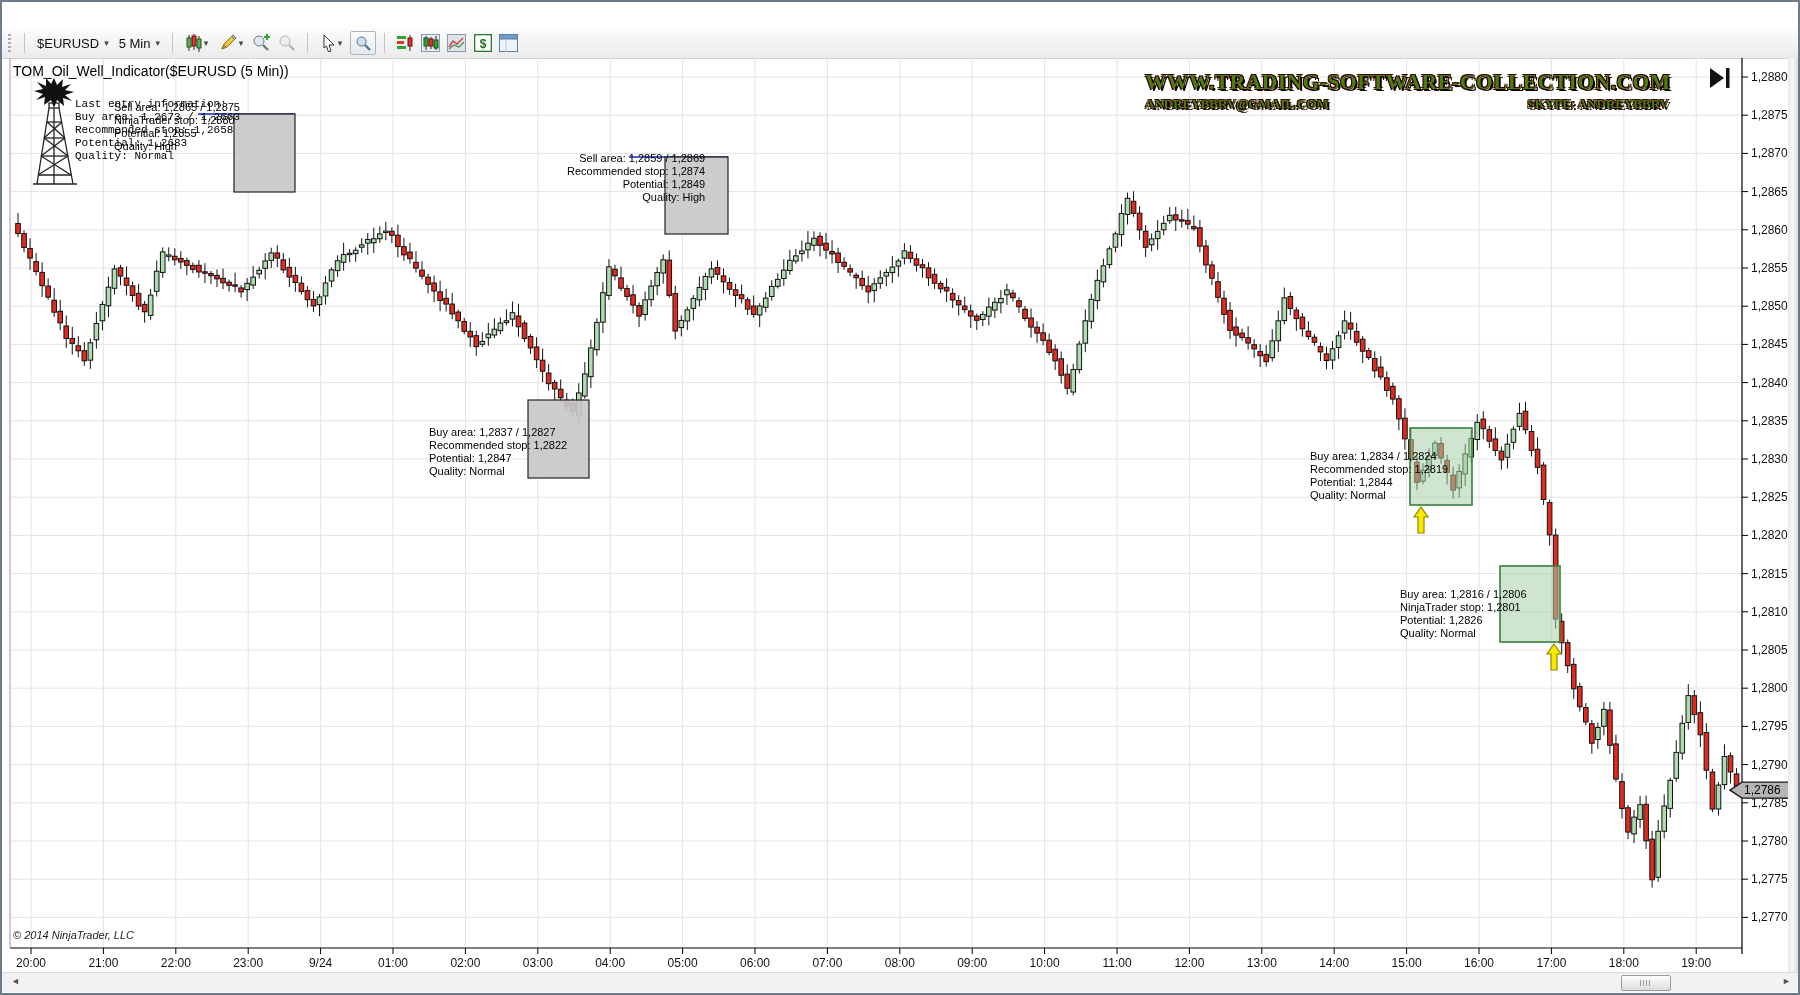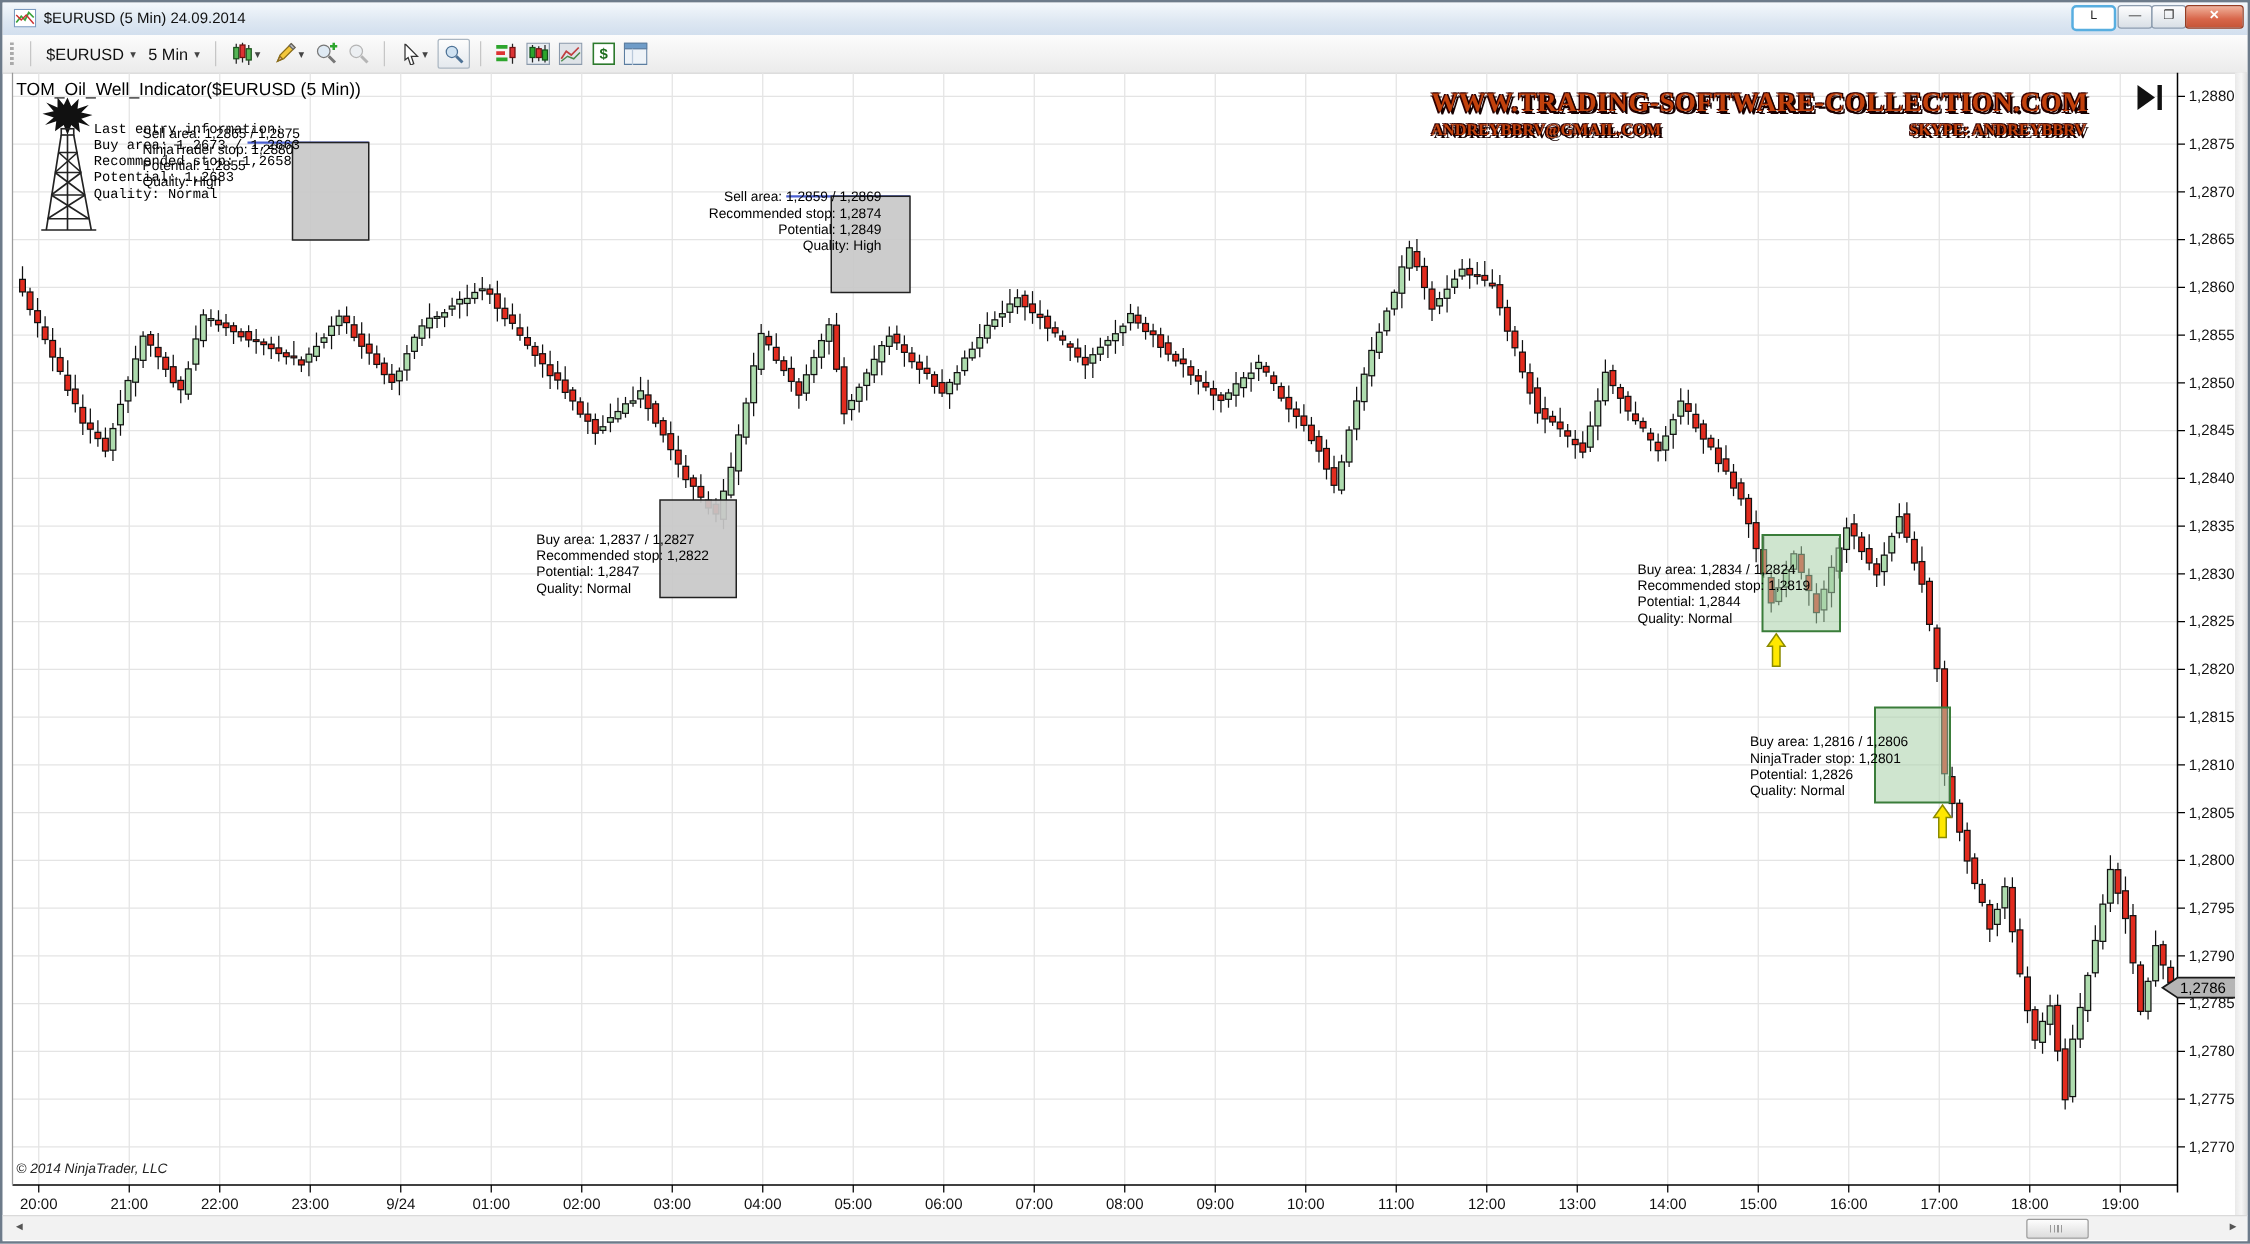--- a/index.html
+++ b/index.html
@@ -26,21 +26,21 @@
   .dd .caret{font-size:9px;color:#444;margin-left:5px;}
   .tbtn{width:24px;height:22px;display:flex;align-items:center;justify-content:center;margin:0 1px;}
   .tbtn.with-caret{width:32px;}
   .tbtn .caret{font-size:9px;color:#444;margin-left:2px;}
   .tbtn.framed{border:1px solid #aab6c2;border-radius:2px;background:linear-gradient(#fdfdfd,#e4e9ee);}
   
   .chartsvg{position:absolute;left:0;top:56px;}
   .indicator-label{position:absolute;left:11px;top:61px;font-size:14px;color:#000;}
   .copyright{position:absolute;left:11px;top:927px;font-size:11px;color:#222;font-style:italic;}
   .ann{position:absolute;font-size:11px;line-height:13px;color:#000;white-space:nowrap;}
-  .watermark{position:absolute;left:1143px;top:68px;width:524px;color:#c2410c;
+  .watermark{position:absolute;left:1143px;top:68px;width:524px;color:#4d7c0f;
     font-family:"Liberation Serif",serif;font-weight:bold;
     text-shadow:2px 2px 0 #150000,-1px -1px 0 #3a0000,1px -1px 0 #2a0000,-1px 1px 0 #2a0000;}
   .watermark .wm1{font-size:21.5px;letter-spacing:.5px;white-space:nowrap;}
   .watermark .wm2{font-size:13px;display:flex;justify-content:space-between;margin-top:1px;}
   .oilwell{position:absolute;left:28px;top:74px;}
   .playend{position:absolute;left:1706px;top:64px;}
   
   .hscroll{position:absolute;left:0;top:970px;width:100%;height:19px;background:#f2f2f2;border-top:1px solid #dadada;}
   .hs-arrow{position:absolute;top:3px;font-size:9px;color:#555;}
   .hs-left{left:9px;} .hs-right{right:7px;}
@@ -49,32 +49,20 @@
   .hs-thumb .gripdots{position:absolute;left:50%;top:4px;width:12px;height:6px;margin-left:-6px;
     background:repeating-linear-gradient(90deg,#9a9a9a 0 1px,transparent 1px 3px);}
   .rightstrip{position:absolute;left:1786px;top:56px;width:10px;height:914px;
     background:linear-gradient(90deg,#e9e9e9,#f7f7f7 50%,#dcdcdc);}
 </style>
 </head>
 <body>
 
 <div class="window">
 
-  <div class="titlebar">
-    <svg class="appicon" viewBox="0 0 18 15">
-      <rect x="0.5" y="0.5" width="17" height="14" fill="#ffffff" stroke="#7a9ac0"></rect>
-      <polyline points="2,11 6,6 9,9 12,3 16,7" fill="none" stroke="#3aa33a" stroke-width="1.4"></polyline>
-      <polyline points="2,5 6,9 10,5 16,12" fill="none" stroke="#cc3333" stroke-width="1.2"></polyline>
-    </svg>
-    <div class="title">$EURUSD (5 Min)  24.09.2014</div>
-    <div class="winbtn btn-link">L</div>
-    <div class="winbtn btn-min">—</div>
-    <div class="winbtn btn-max">❐</div>
-    <div class="winbtn btn-close">✕</div>
-  </div>
 
   <div class="toolbar">
     <div class="grip"></div>
     <div class="tsep"></div>
     <div class="dd">
       <span>$EURUSD</span>
       <span class="caret">▾</span>
     </div>
     <div class="dd">
       <span>5 Min</span>

